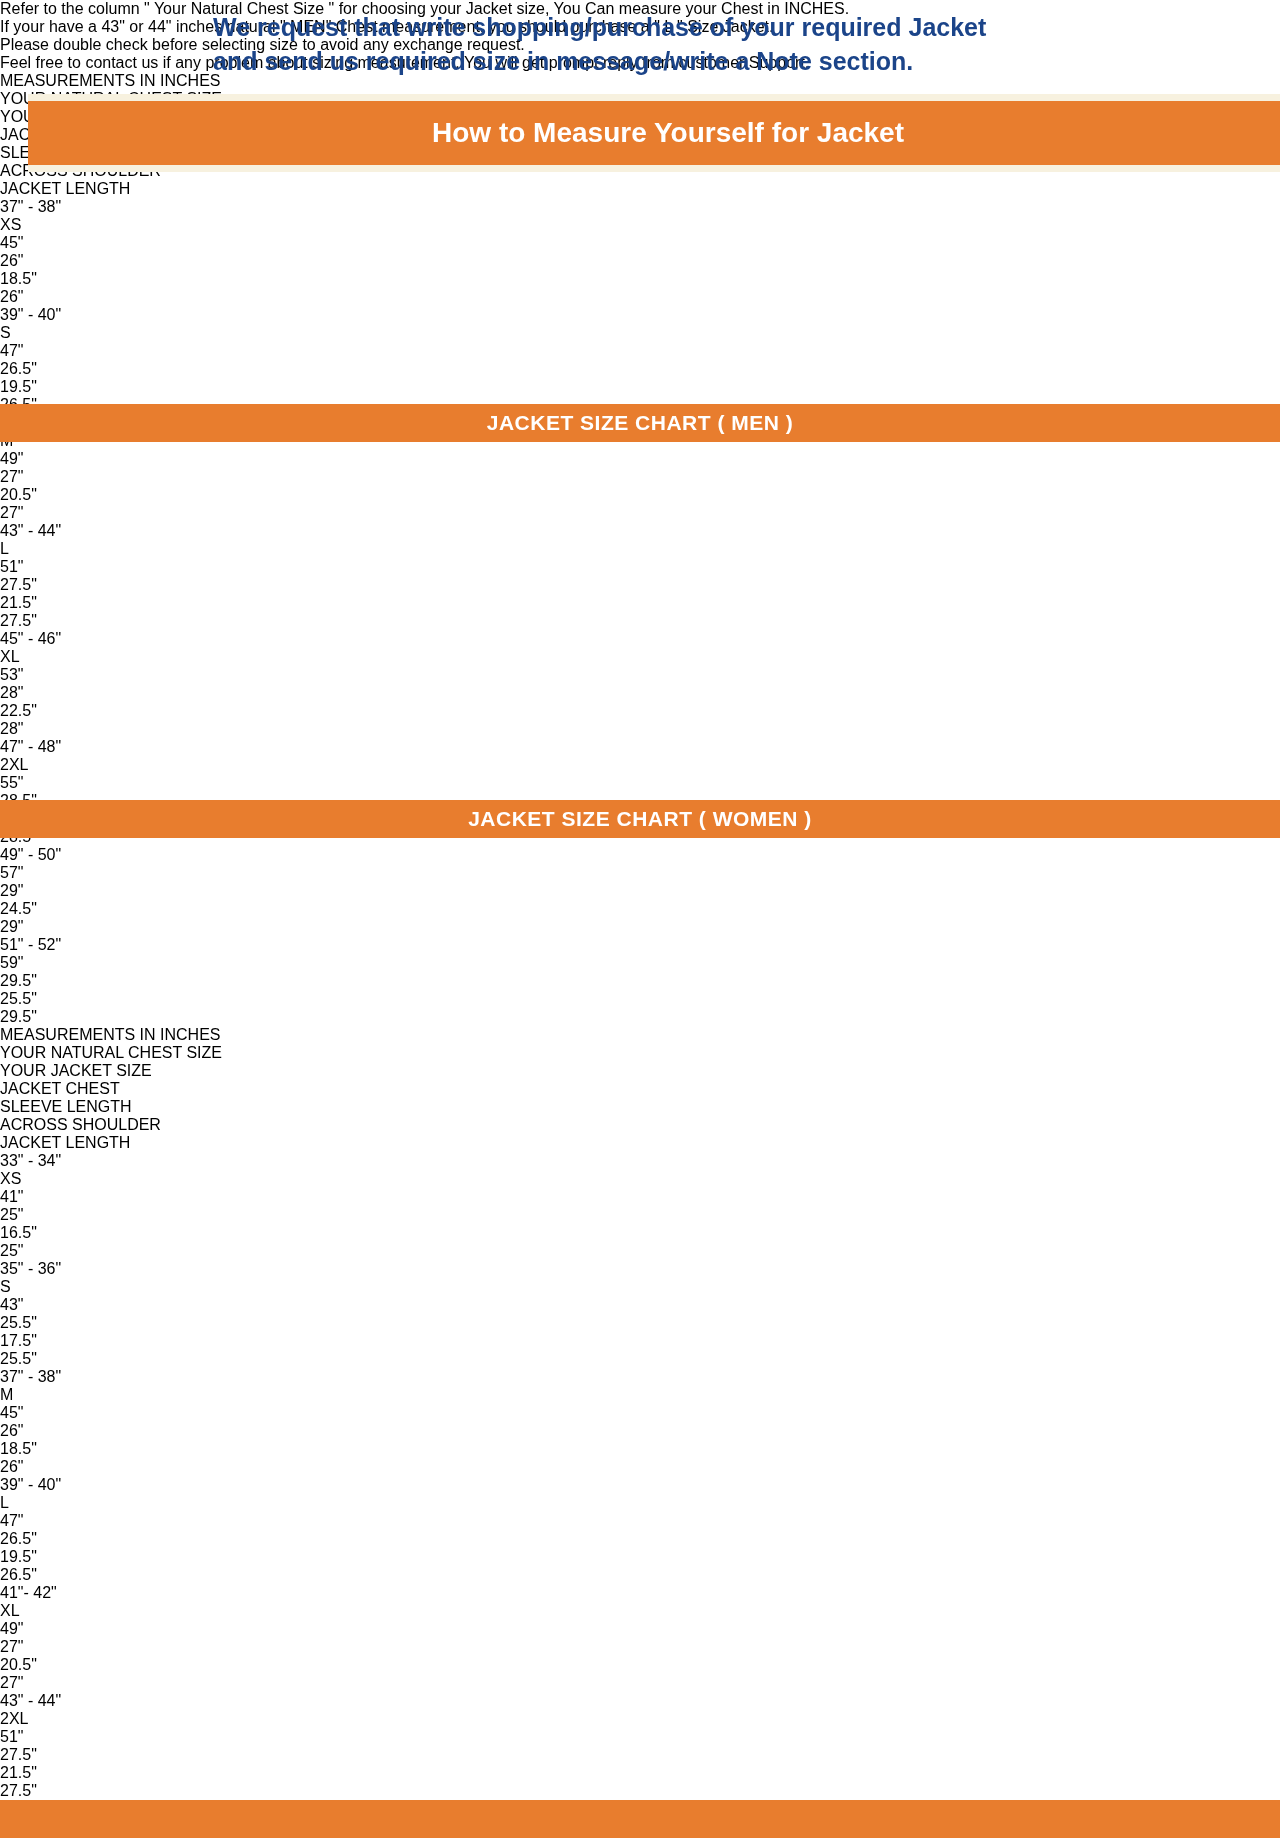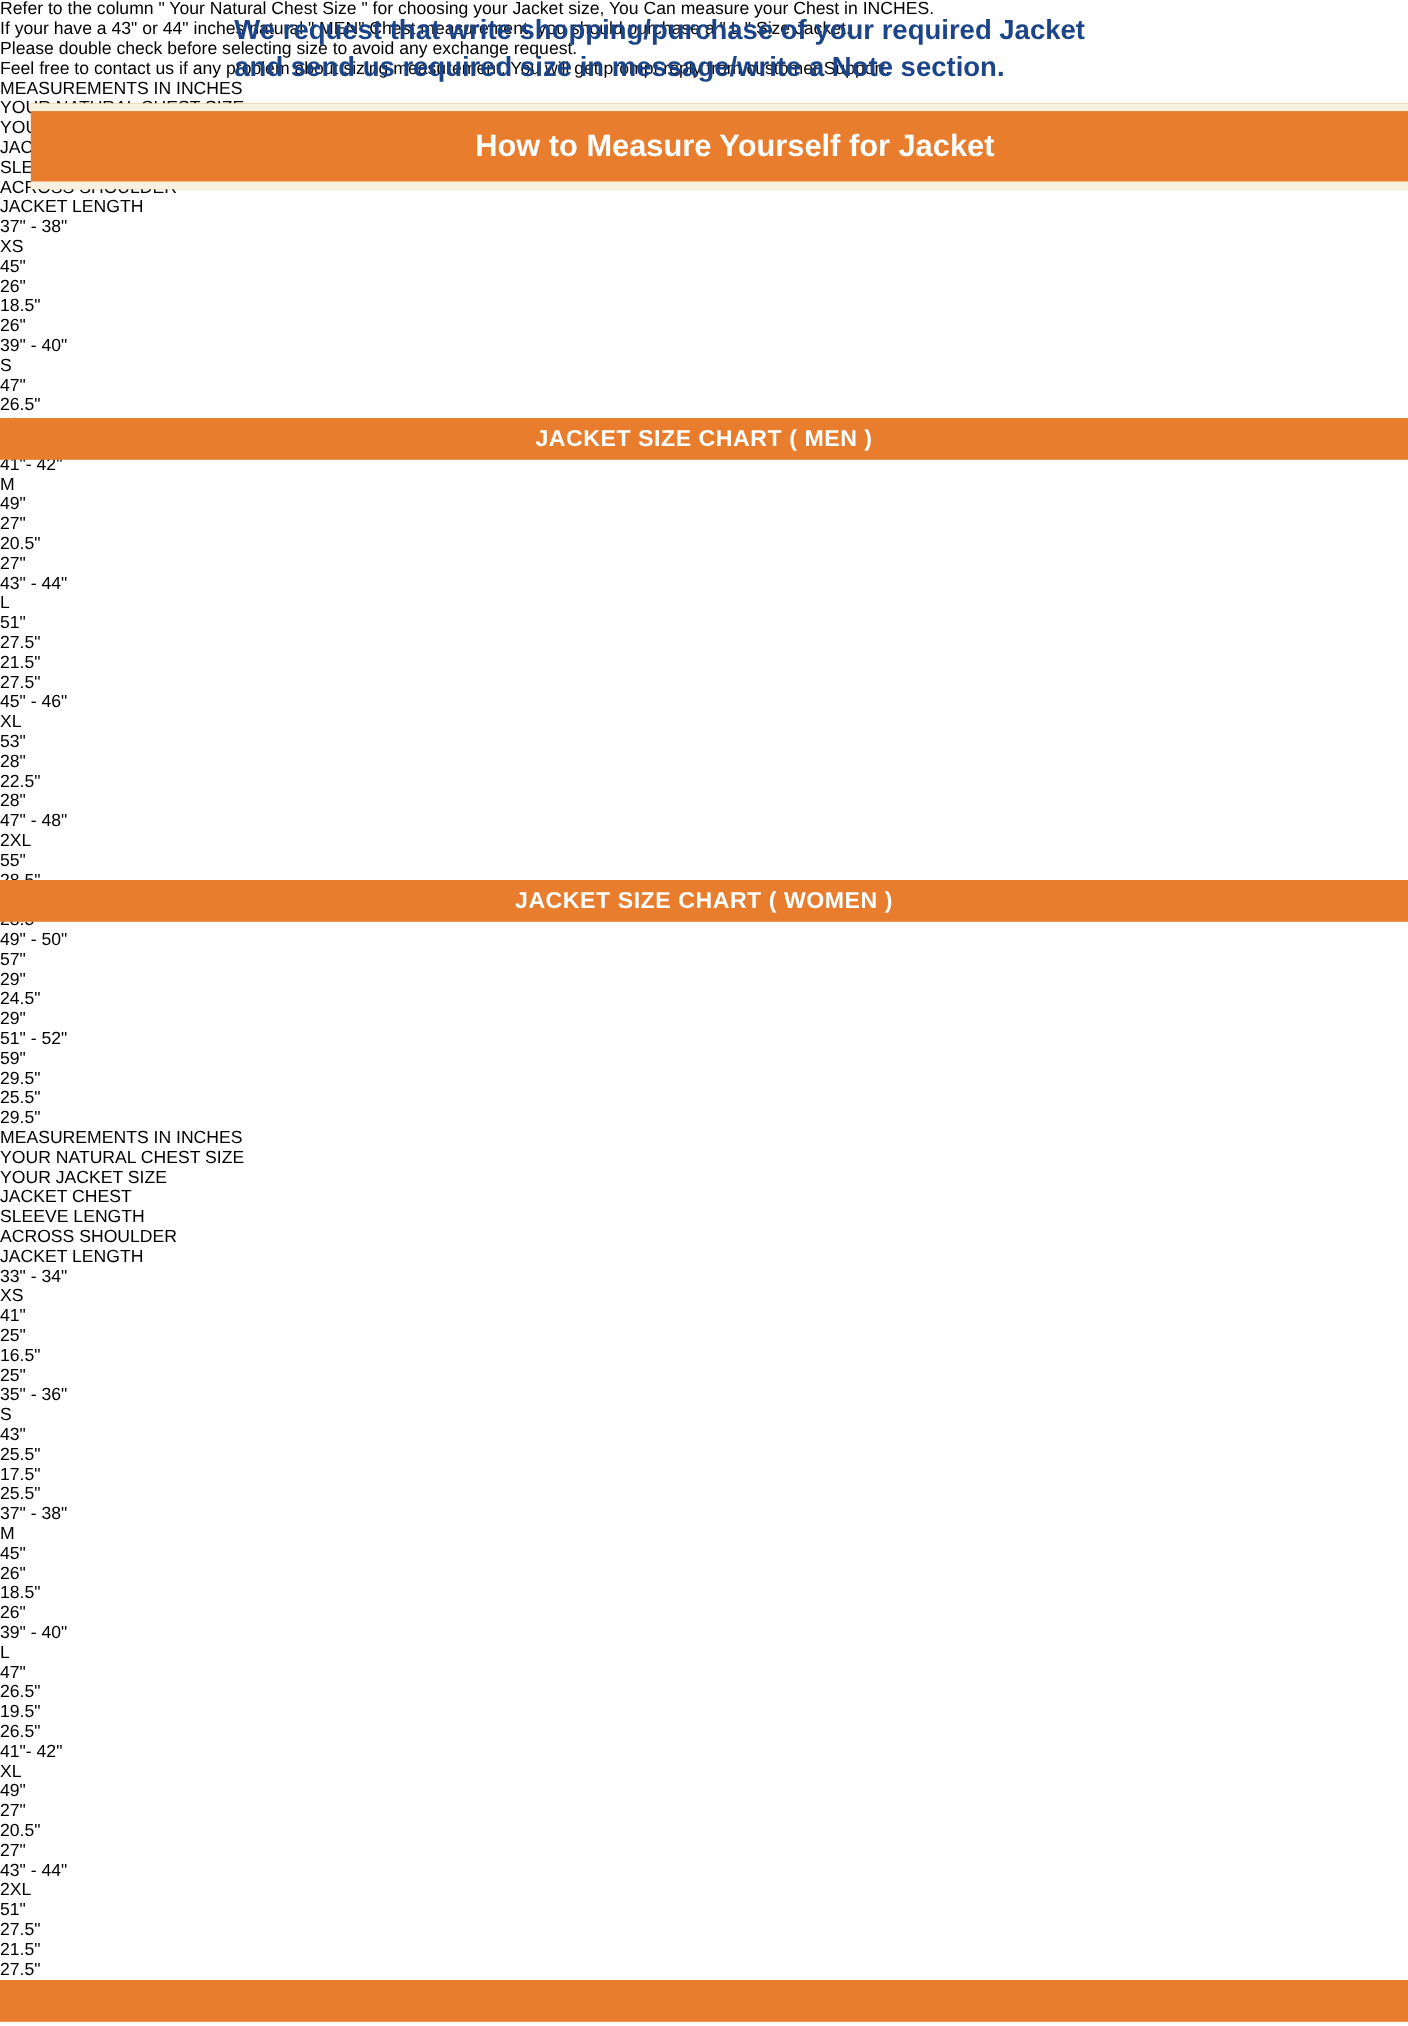--- a/index.html
+++ b/index.html
@@ -4,21 +4,21 @@
 <style>
   html,body{margin:0;padding:0;background:#fff;}
   .page{position:relative;width:1280px;height:1842px;background:#ffffff;overflow:hidden;
         font-family:"Liberation Sans",sans-serif;}
   
   .top-note{position:absolute;left:213px;top:10px;color:#1b4489;font-size:25px;font-weight:bold;line-height:34px;}
   
   .banner{position:absolute;left:0;width:1280px;background:#E87D2E;color:#fff;font-weight:bold;text-align:center;}
   .main-banner{top:94px;height:64px;line-height:64px;font-size:28px;border-top:7px solid #F7F1DF;border-bottom:7px solid #F7F1DF;margin-left:28px;}
   .sec-banner{height:38px;line-height:38px;font-size:21px;letter-spacing:.5px;}
-  .men-banner{top:380px;}
+  .men-banner{top:404px;}
   .women-banner{top:800px;background:linear-gradient(90deg,#E87D2E 0%,#E87D2E 87%,#EFA express 0;}
   .women-banner{top:770px;background:linear-gradient(90deg,#E87D2E 0%,#E87D2E 87%,#EFA05C 87%,#EFA05C 100%);}
   .kids-banner{top:1094px;background:linear-gradient(90deg,#E87D2E 0%,#E87D2E 87%,#EFA05C 87%,#EFA05C 100%);}
   
   .intro{position:absolute;left:8px;top:188px;width:1266px;color:#161616;font-size:20px;font-weight:bold;line-height:32px;}
   .intro .hl{color:#DE8F45;}
   .warn{position:absolute;left:8px;top:296px;color:#E0893B;font-size:20px;font-weight:bold;}
   .contact{position:absolute;left:8px;top:329px;color:#161616;font-size:20px;font-weight:bold;}
   .subtitle{position:absolute;left:0;width:1280px;text-align:center;color:#1F4E79;font-size:25px;font-weight:bold;letter-spacing:.3px;}
   .men-sub{top:446px;} .women-sub{top:832px;} .kids-sub{top:1155px;}

